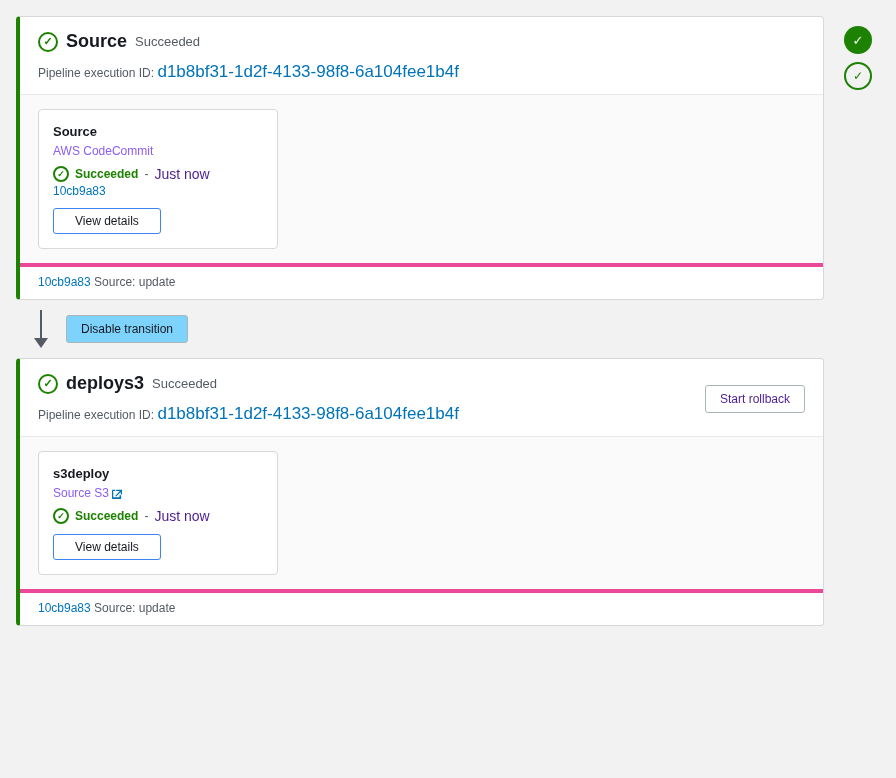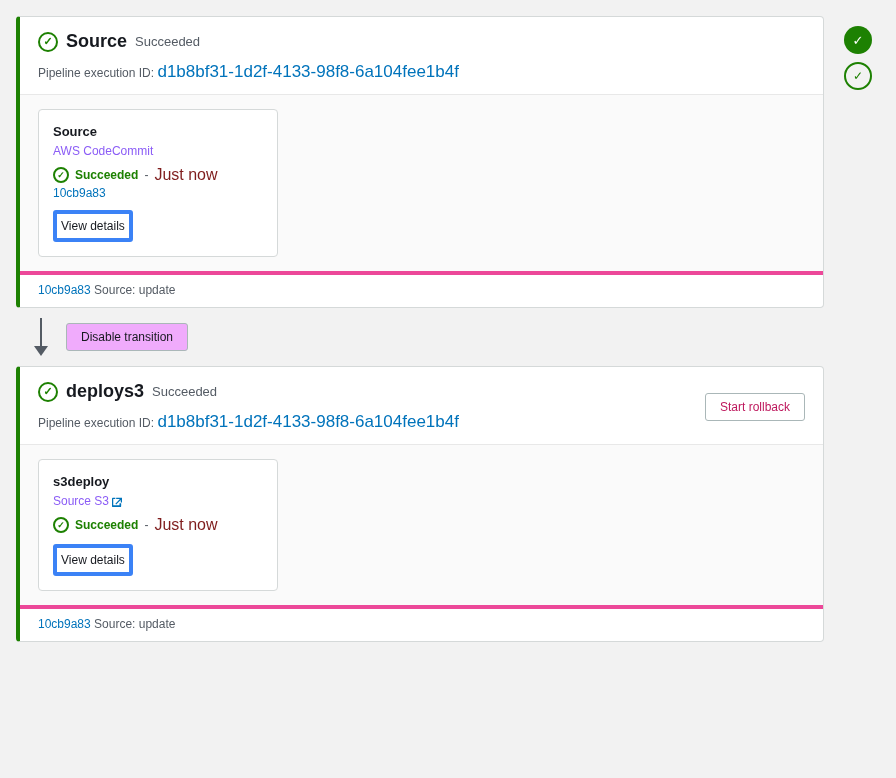--- a/index.html
+++ b/index.html
@@ -135,36 +135,36 @@
     .action-status-label {
       color: #1d8102;
       font-weight: 600;
       font-size: 12px;
     }
     .action-status-sep {
       color: #545b64;
       font-size: 12px;
     }
     .action-time-link {
-      color: #7f1d1d;
-      text-decoration: none;
-      font-size: 16px;
+      color: #4c1d95;
+      text-decoration: none;
+      font-size: 14px;
     }
     .action-commit-link {
       display: block;
       color: #0073bb;
       text-decoration: none;
       font-size: 12px;
       margin-top: 2px;
     }
     .view-details-btn {
       margin-top: 10px;
       display: inline-block;
-      padding: 5px 4px;
-      border: 4px solid #3b82f6;
+      padding: 5px 21px;
+      border: 1px solid #3b82f6;
       border-radius: 3px;
       background: #fff;
       font-size: 12px;
       color: #16191f;
       cursor: pointer;
       text-align: center;
     }
     .stage-footer {
       padding: 8px 18px 10px 18px;
       font-size: 12px;
@@ -198,21 +198,21 @@
       width: 0;
       height: 0;
       border-left: 7px solid transparent;
       border-right: 7px solid transparent;
       border-top: 10px solid #545b64;
     }
     .disable-transition-btn {
       padding: 6px 14px;
       border: 1px solid #aab7b8;
       border-radius: 3px;
-      background: #f0abfc;
+      background: #7dd3fc;
       font-size: 12px;
       color: #16191f;
       cursor: pointer;
       font-weight: 500;
     }
     
     .sidebar {
       width: 44px;
       display: flex;
       flex-direction: column;
@@ -243,21 +243,21 @@
       color: #1d8102;
       font-size: 12px;
     }
     
     .start-rollback-btn {
       padding: 6px 14px;
       border: 1px solid #aab7b8;
       border-radius: 3px;
       background: #fff;
       font-size: 12px;
-      color: #be185d;
+      color: #4c1d95;
       cursor: pointer;
       font-weight: 500;
     }
     .external-link-icon {
       display: inline-block;
       width: 10px;
       height: 10px;
       position: relative;
       top: 1px;
     }

